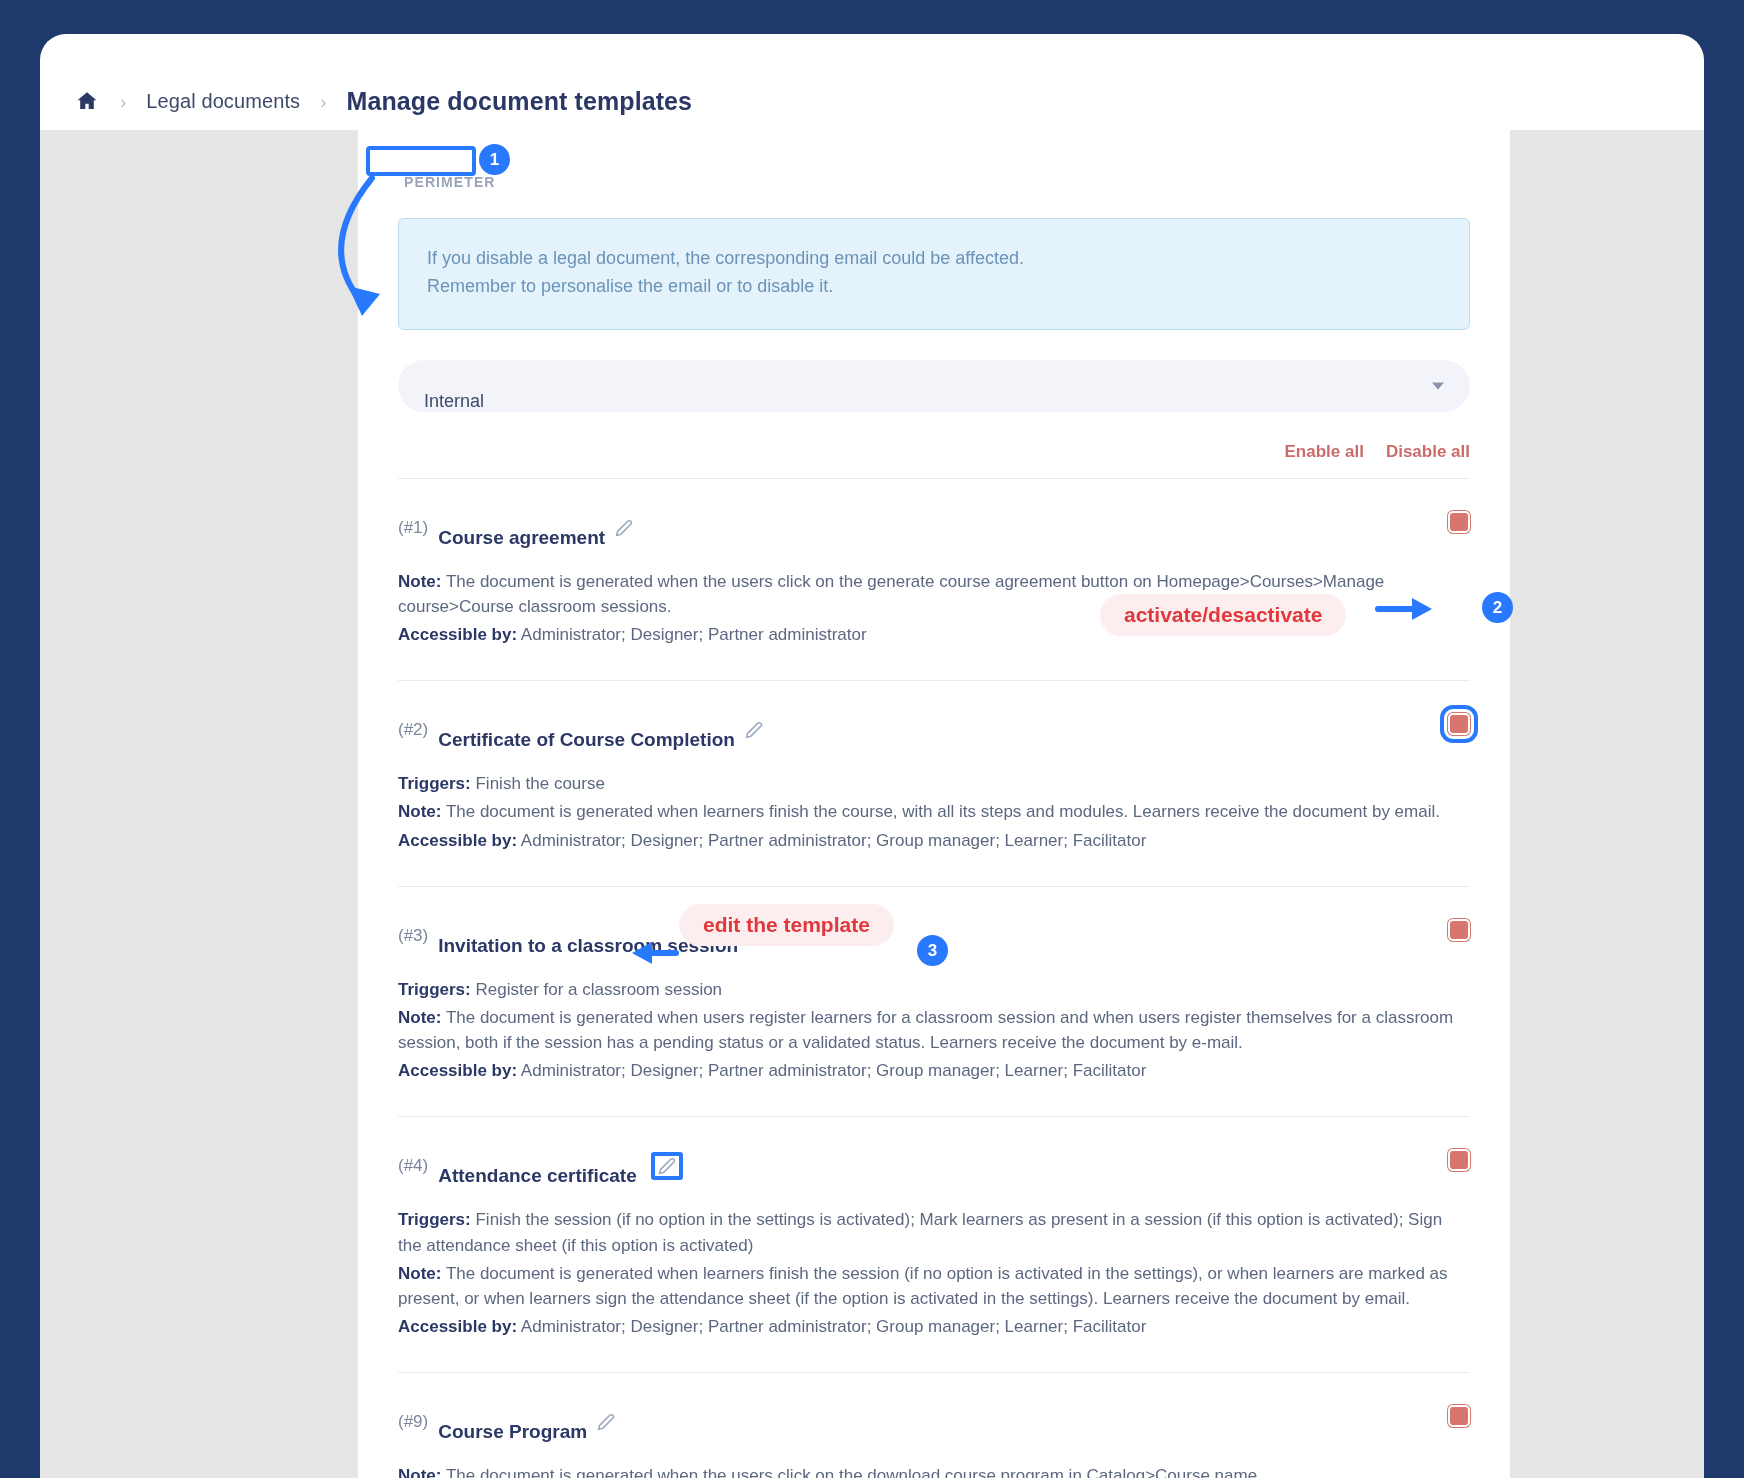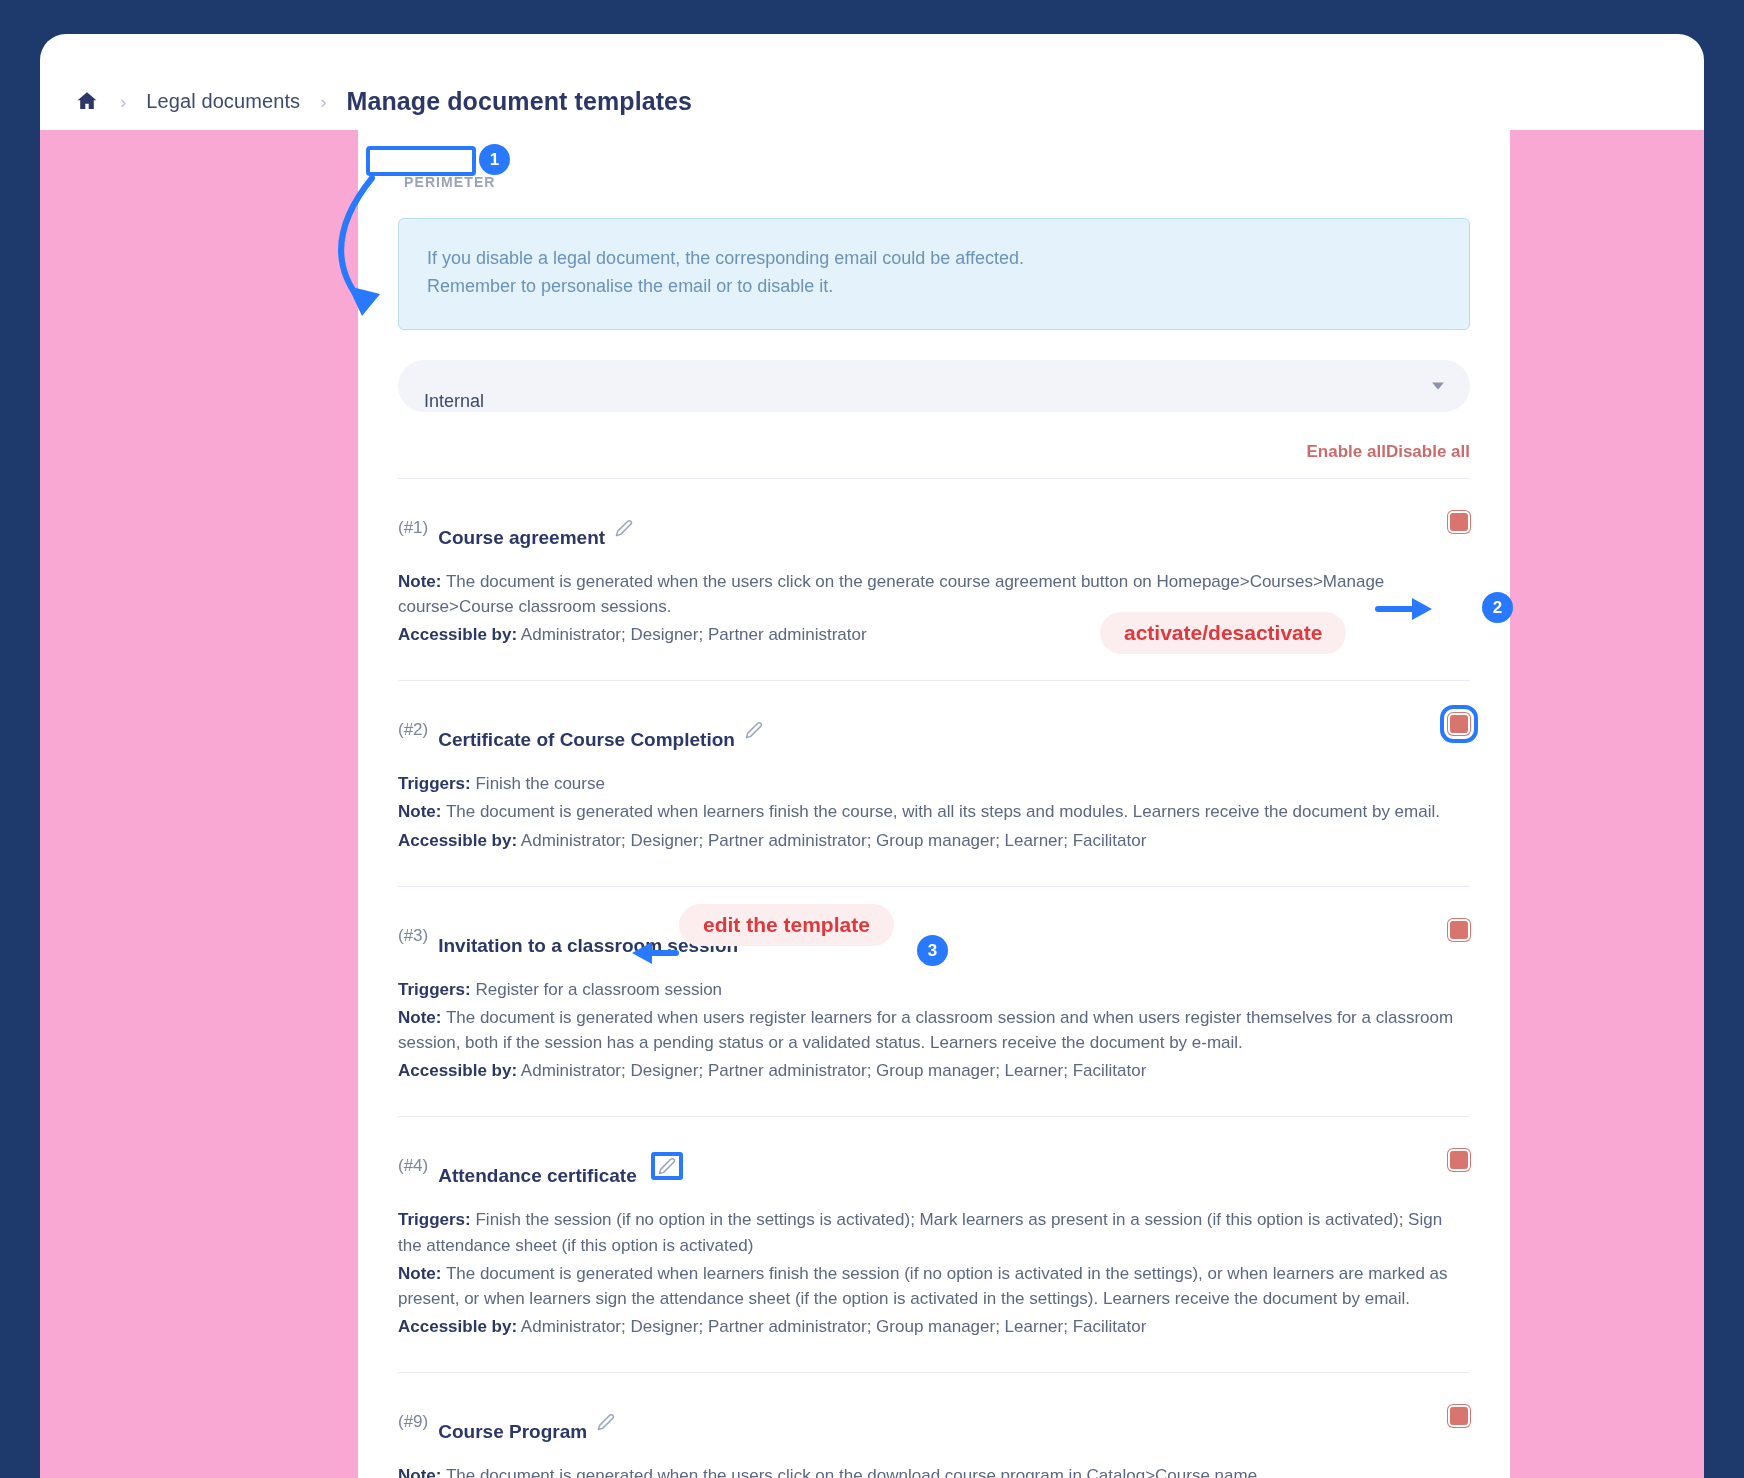--- a/index.html
+++ b/index.html
@@ -55,21 +55,21 @@
   .bc-current {
     font-size: 25px;
     font-weight: bold;
     color: #2b3765;
     letter-spacing: .1px;
   }
 
   
   .page-body {
     position: relative;
-    background: #f9a8d4;
+    background: #e5e5e5;
     height: 1348px;
     padding-top: 0;
   }
 
   
   .card {
     position: absolute;
     left: 318px;
     top: 0;
     width: 1152px;
@@ -130,20 +130,21 @@
     width: 0; height: 0;
     border-left: 6px solid transparent;
     border-right: 6px solid transparent;
     border-top: 7px solid #8b94ab;
   }
 
   
   .bulk-actions {
     display: flex;
     justify-content: flex-end;
+    gap: 22px;
     padding-bottom: 16px;
   }
   .bulk-link {
     font-size: 17px;
     font-weight: bold;
     color: #cc6b6b;
     cursor: pointer;
   }
 
   
@@ -391,21 +392,21 @@
 
   <div class="perimeter-hl" style="left:366px; top:146px; width:110px; height:30px;"></div>
 
   <svg width="1744" height="1478" style="position:absolute;left:0;top:0;">
     <path d="M 372 178 C 330 230, 336 270, 360 300" stroke="#2979ff" stroke-width="6" fill="none" stroke-linecap="round"></path>
     <path d="M 348 286 L 362 316 L 380 294 Z" fill="#2979ff"></path>
   </svg>
 
   <div class="badge" style="left:479px; top:144px;">1</div>
 
-  <div class="callout" style="left:1100px; top:612px;">activate/desactivate</div>
+  <div class="callout" style="left:1100px; top:594px;">activate/desactivate</div>
 
   <svg width="1744" height="1478" style="position:absolute;left:0;top:0;">
     <line x1="1378" y1="609" x2="1418" y2="609" stroke="#2979ff" stroke-width="6" stroke-linecap="round"></line>
     <path d="M 1412 598 L 1432 609 L 1412 620 Z" fill="#2979ff"></path>
   </svg>
 
   <div class="badge" style="left:1482px; top:592px;">2</div>
 
   <div class="callout" style="left:679px; top:904px;">edit the template</div>
 

